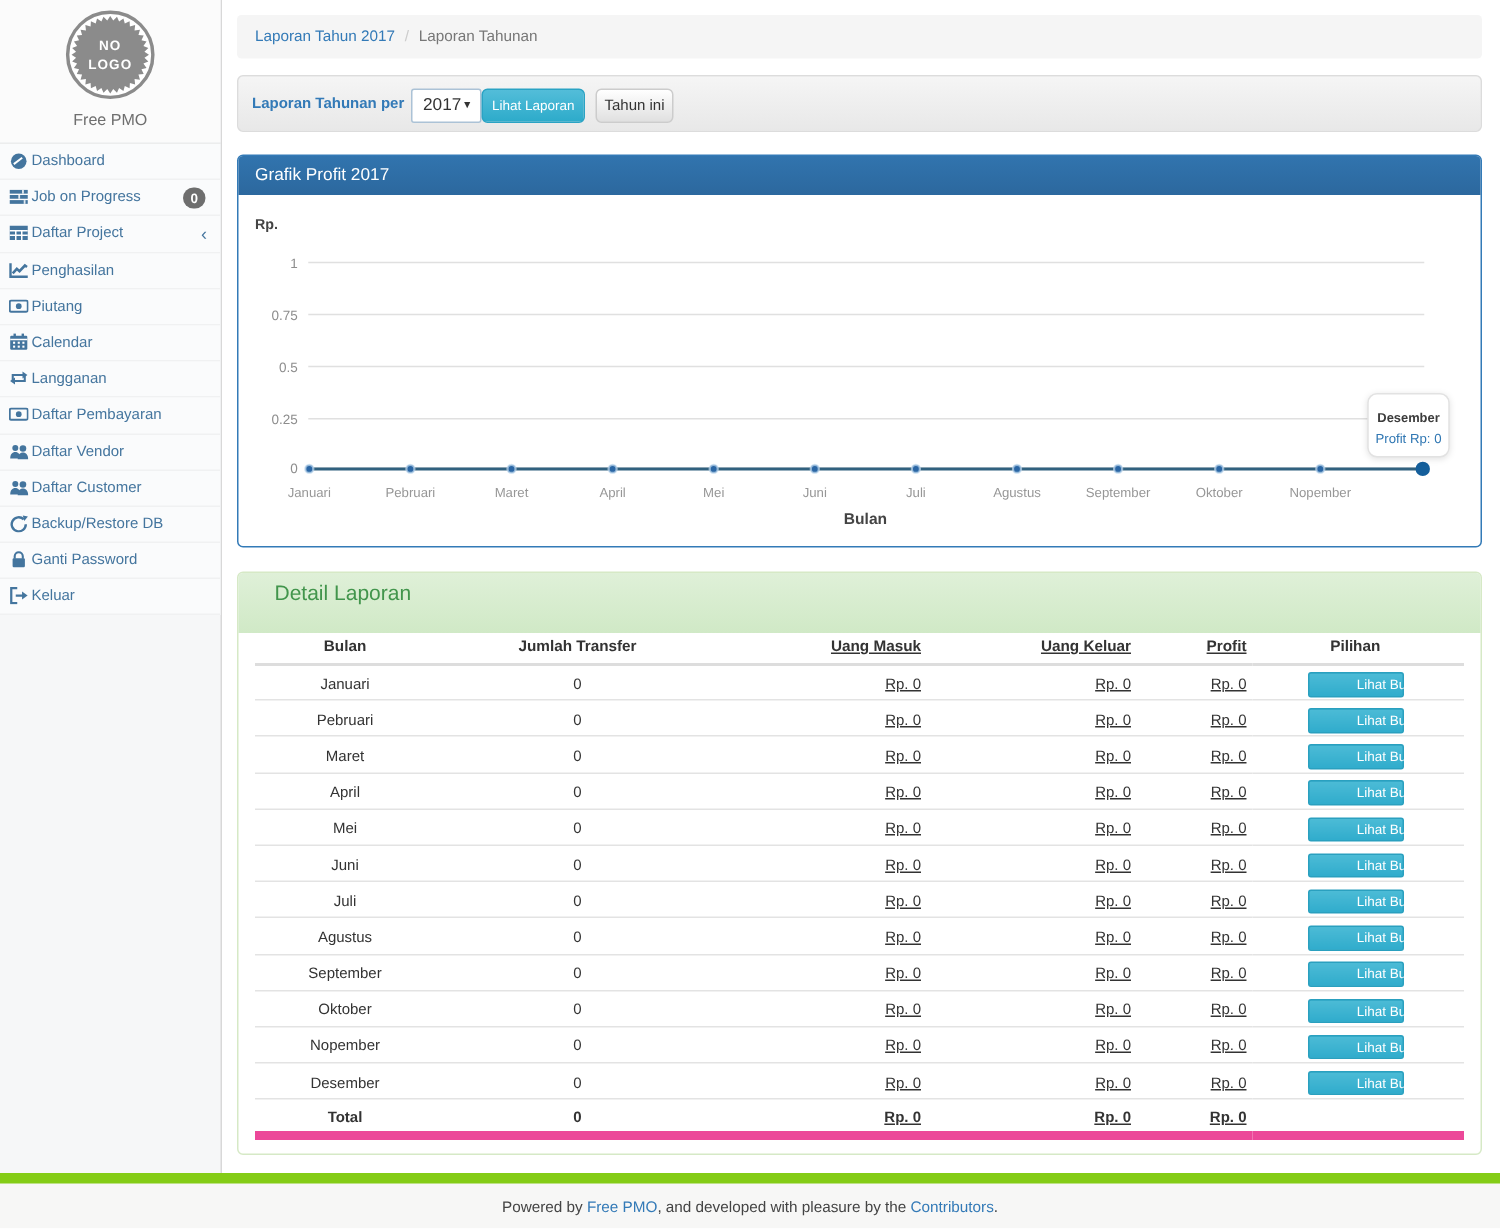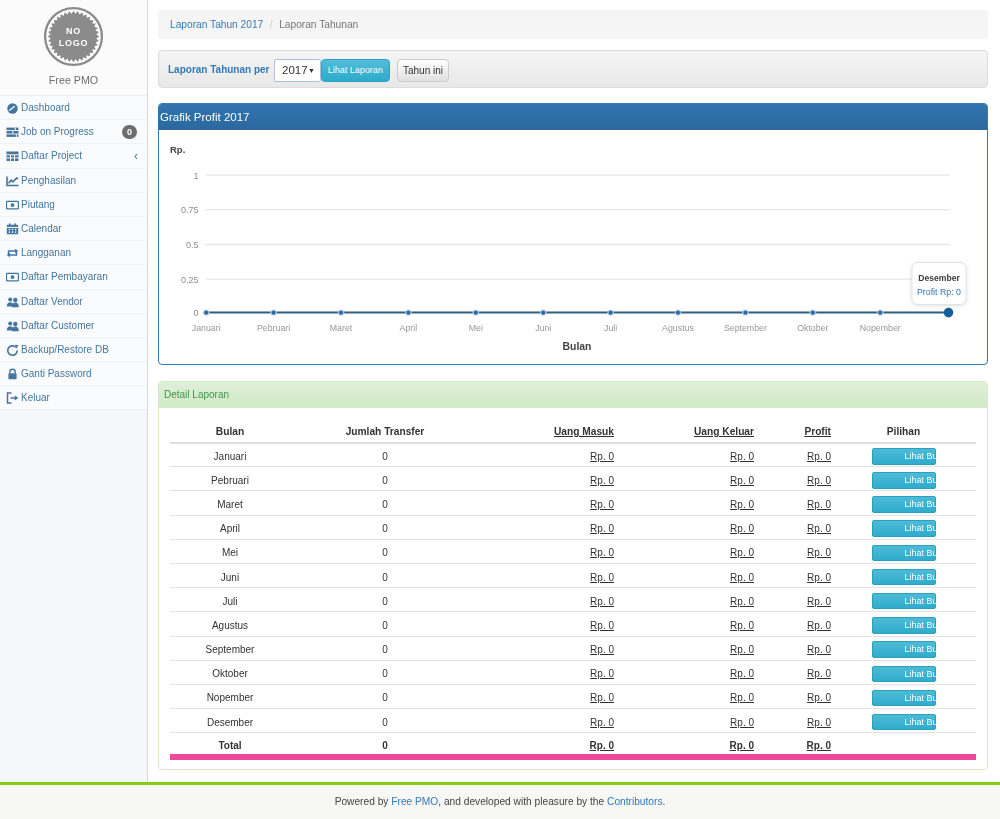--- a/index.html
+++ b/index.html
@@ -21,33 +21,33 @@
 #breadcrumb .sep { color:#ccc; padding:0 6.5px; }
 #well { position:absolute; left:158px; top:50px; width:830px; height:38px; background:linear-gradient(#f5f5f5,#e8e8e8); border:1px solid #dcdcdc; border-radius:4px; }
 #well .lbl { position:absolute; left:9px; top:12.5px; color:#337ab7; font-weight:bold; font-size:10px; white-space:nowrap; }
 #well .sel { position:absolute; left:115px; top:8px; width:47px; height:23px; font-size:11.5px; line-height:21px; border:1px solid #abc2d6; border-radius:2px; background:#fff; color:#333; padding-left:7px; }
 #well .sel .arr { position:absolute; right:5px; top:0px; font-size:7px; color:#333; }
 .btn { position:absolute; top:8px; height:23px; border-radius:4px; font-size:11px; text-align:center; font-family:"Liberation Sans",sans-serif; white-space:nowrap; }
 #btn-lihat { left:162px; width:69px; background:linear-gradient(#53bdd9,#2dabca); border:1px solid #2aa3c4; color:#fff; line-height:21px; font-size:9px; }
 #btn-tahun { left:238px; width:52px; background:linear-gradient(#ffffff,#e0e0e0); border:1px solid #ccc; color:#333; line-height:21px; font-size:10px; }
 
 #chartpanel { position:absolute; left:158px; top:103px; width:830px; height:262px; border:1px solid #337ab7; border-radius:4px; background:#fff; }
-#chartpanel .hd { height:26px; background:linear-gradient(#3174ae,#2c689e); border-radius:3px 3px 0 0; color:#fff; font-size:11.5px; line-height:26px; padding-left:1px; }
+#chartpanel .hd { height:26px; background:linear-gradient(#3174ae,#2c689e); border-radius:3px 3px 0 0; color:#fff; font-size:11.5px; line-height:26px; padding-left:11px; }
 
 #tablepanel { position:absolute; left:158px; top:381px; width:830px; height:389px; border:1px solid #d6e9c6; border-radius:4px; background:#fff; }
-#tablepanel .hd { height:26px; background:linear-gradient(#dff0d8,#d0e9c6); border-radius:3px 3px 0 0; color:#42954c; font-size:10px; line-height:26px; padding-left:5px; }
+#tablepanel .hd { height:40px; background:linear-gradient(#dff0d8,#d0e9c6); border-radius:3px 3px 0 0; color:#42954c; font-size:14px; line-height:26px; padding-left:24px; }
 table.rpt { position:absolute; left:11px; top:37px; width:806px; border-collapse:collapse; font-size:10px; color:#333; }
 table.rpt th { font-weight:bold; border-bottom:2px solid #ddd; height:23.5px; white-space:nowrap; font-size:10.2px; padding-top:2px; }
 table.rpt td { border-bottom:1px solid #e3e3e3; height:24.2px; white-space:nowrap; padding-top:3px; }
 table.rpt tr.total td { border-bottom:6px solid #ec4899; font-weight:bold;margin-top:36px; }
 .c { text-align:center; } .r { text-align:right; }
 td.r, th.r { padding-right:4px;text-decoration:underline; } td:last-child, th:last-child { padding-right:4px; }
 .btn-xs { display:inline-block; width:64px; height:16.5px; line-height:15px; border-radius:2px; background:linear-gradient(#4cbbd6,#30accc); border:1px solid #2aa0bf; color:#fff; font-size:9px; text-align:center; white-space:nowrap; vertical-align:middle; position:relative; top:0;padding-left:32px; }
 
-#footer { position:absolute; left:0; top:782px; width:1000px; height:37px; background:#f7f7f6; border-top:3px solid #84cc16; font-size:10.2px; color:#444; text-align:center; padding-top:11px; }
+#footer { position:absolute; left:0; top:782px; width:1000px; height:37px; background:#f7f7f6; border-top:7px solid #84cc16; font-size:10.2px; color:#444; text-align:center; padding-top:11px; }
 #footer a { color:#337ab7; text-decoration:none; }
 </style>
 </head>
 <body>
 <div id="page">
   <div id="sidebar">
     <div id="logoarea">
       <svg width="61" height="61" viewBox="0 0 61 61">
         <circle cx="30.5" cy="30.5" r="28.4" fill="#fff" stroke="#8b8b8b" stroke-width="2.3"></circle>
         <path id="seal" fill="#8b8b8b" d="M30.5,4.7 L32.5,7.7 L35.0,5.1 L36.4,8.4 L39.3,6.3 L40.2,9.7 L43.4,8.2 L43.6,11.7 L47.1,10.7 L46.7,14.3 L50.3,13.9 L49.3,17.4 L52.8,17.6 L51.3,20.8 L54.7,21.7 L52.6,24.6 L55.9,26.0 L53.3,28.5 L56.3,30.5 L53.3,32.5 L55.9,35.0 L52.6,36.4 L54.7,39.3 L51.3,40.2 L52.8,43.4 L49.3,43.6 L50.3,47.1 L46.7,46.7 L47.1,50.3 L43.6,49.3 L43.4,52.8 L40.2,51.3 L39.3,54.7 L36.4,52.6 L35.0,55.9 L32.5,53.3 L30.5,56.3 L28.5,53.3 L26.0,55.9 L24.6,52.6 L21.7,54.7 L20.8,51.3 L17.6,52.8 L17.4,49.3 L13.9,50.3 L14.3,46.7 L10.7,47.1 L11.7,43.6 L8.2,43.4 L9.7,40.2 L6.3,39.3 L8.4,36.4 L5.1,35.0 L7.7,32.5 L4.7,30.5 L7.7,28.5 L5.1,26.0 L8.4,24.6 L6.3,21.7 L9.7,20.8 L8.2,17.6 L11.7,17.4 L10.7,13.9 L14.3,14.3 L13.9,10.7 L17.4,11.7 L17.6,8.2 L20.8,9.7 L21.7,6.3 L24.6,8.4 L26.0,5.1 L28.5,7.7 Z"></path>

